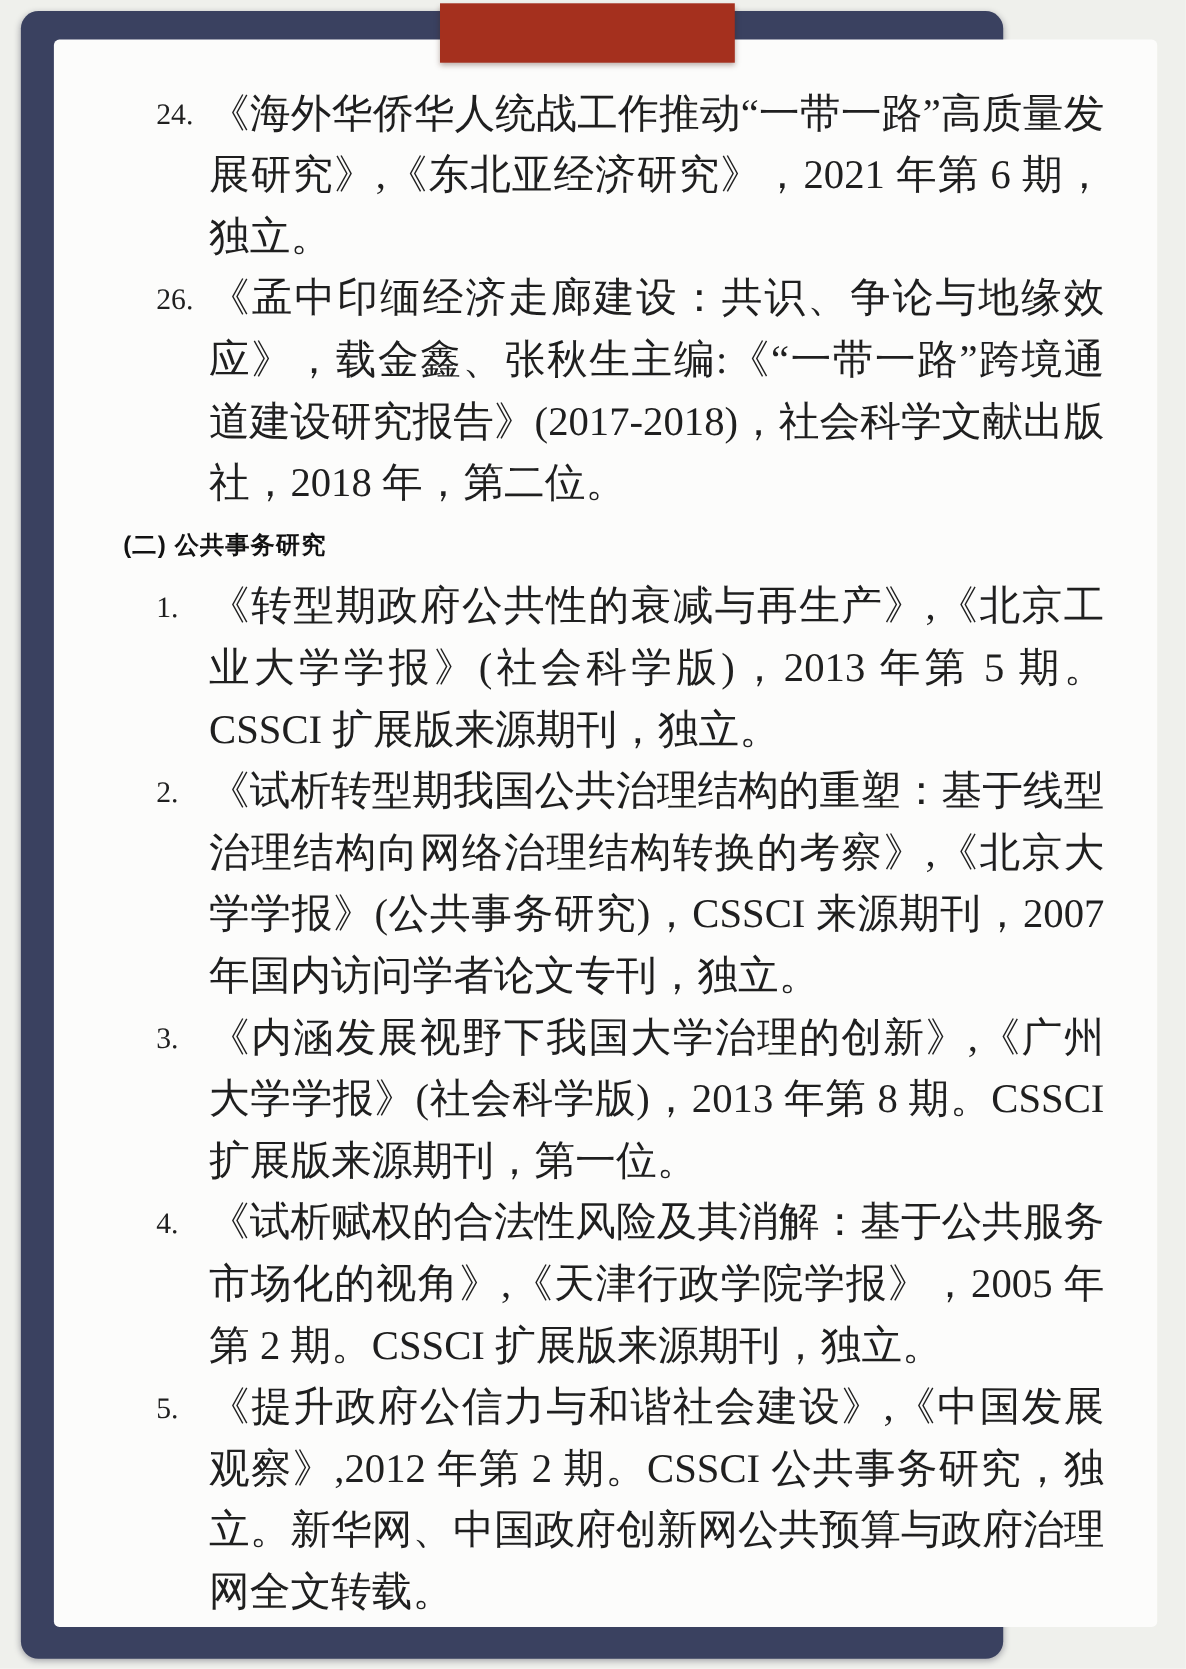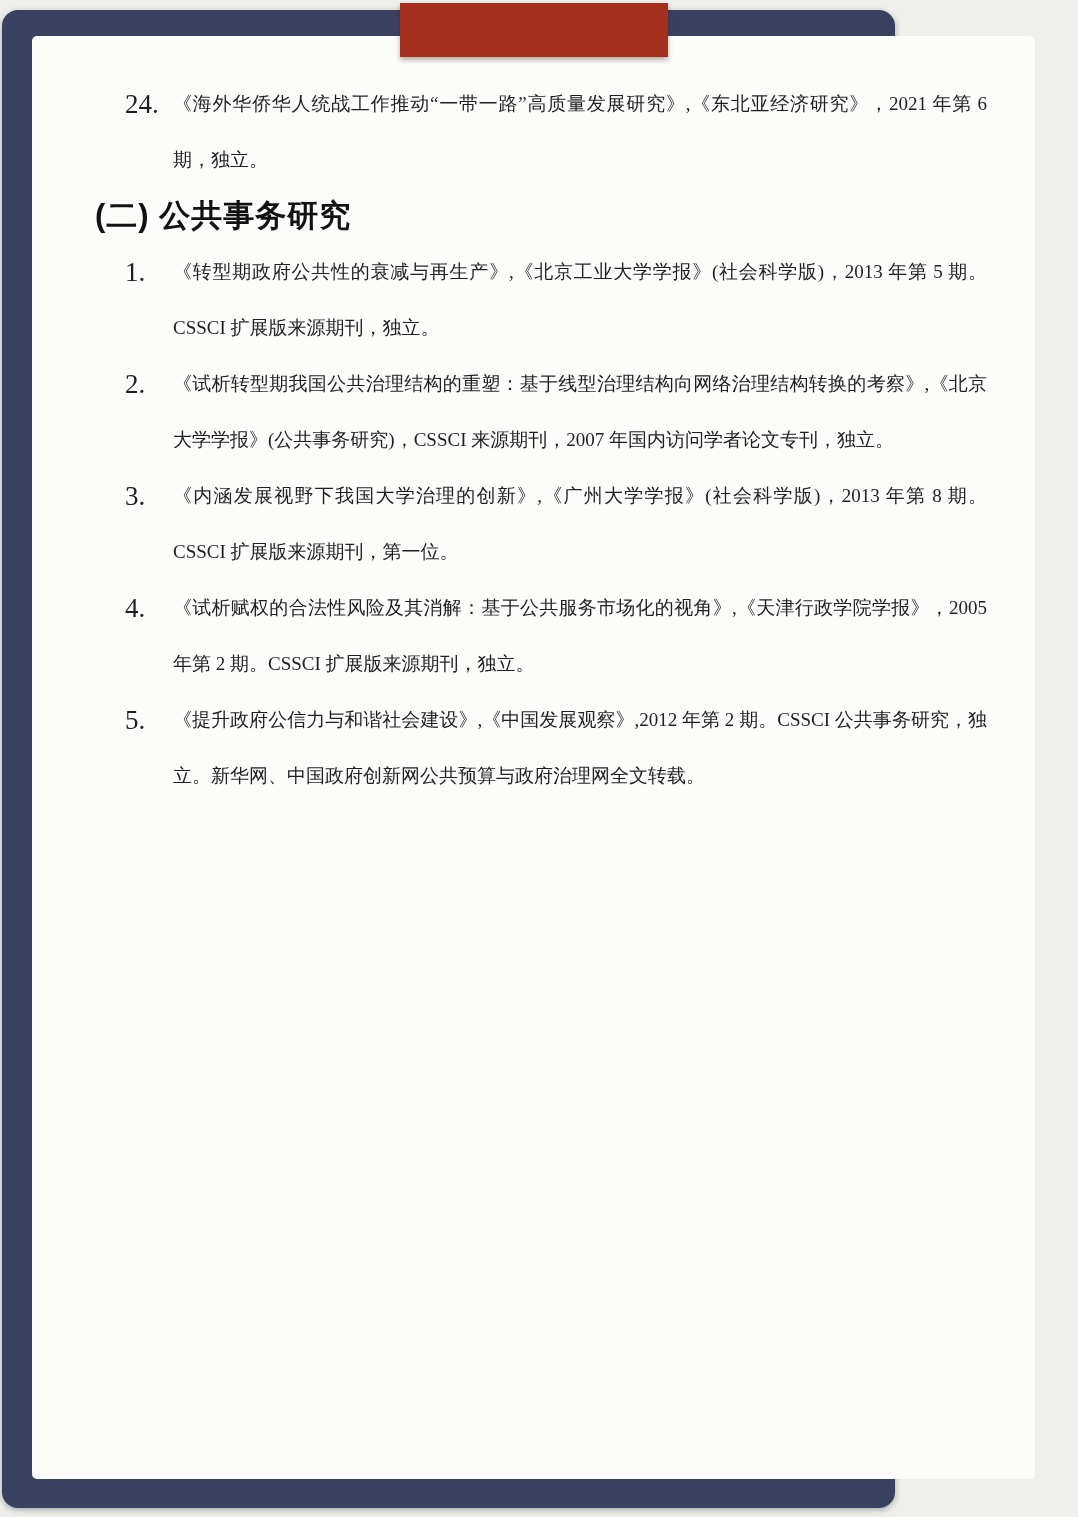--- a/index.html
+++ b/index.html
@@ -6,21 +6,21 @@
   html, body { margin: 0; padding: 0; }
   body {
     width: 1078px; height: 1517px;
     position: relative;
     overflow: hidden;
     background: var(--bg, #EFF0EC);
     font-family: "Liberation Serif", "DejaVu Serif", serif;
   }
   .frame {
     position: absolute;
-    left: 2px; top: 10px;
+    left: 19px; top: 10px;
     width: 893px; height: 1498px;
     background: var(--frame, #3A4160);
     border-radius: 16px;
     box-shadow: 0 2px 6px rgba(30,30,50,0.35);
     padding-left: 34px;
   }
   .paper {
     position: absolute;
     left: 30px; top: 26px;
     width: 1003px; height: 1443px;
@@ -36,31 +36,31 @@
   }
   .pub-item { display: flex; align-items: flex-start; }
   .num {
     flex: 0 0 48px;
     font-size: 27px;
     line-height: 56px;
     color: var(--ink, #1F1F1F);
   }
   .txt {
     flex: 1;
-    font-size: 19px;
+    font-size: 37px;
     line-height: 56px;
     color: var(--ink, #1F1F1F);
     text-align: justify;
     text-justify: inter-ideograph;
   }
   .txt .bold { font-weight: 400; }
   .section-header {
     margin: 4px 0 4px 0;
     font-family: "Liberation Sans", "DejaVu Sans", sans-serif;
-    font-size: 31px;
+    font-size: 22px;
     line-height: 48px;
     font-weight: 700;
     color: #121212;
     letter-spacing: 1px;
   }
   .tab {
     position: absolute;
     left: 400px; top: 3px;
     width: 268px; height: 54px;
     background: var(--tab, #A5301E);
@@ -74,20 +74,24 @@
   <div class="frame">
     <div class="paper">
       <div class="content">
         <ol class="pub-list" id="list1">
   <li class="pub-item">
     <span class="num">24.</span>
     <span class="txt"><span>《海外华侨华人统战工作推动“一带一路”高质量发展研究》,《东北亚经济研究》，2021 年第 6 期，独立。</span></span>
   </li>
 
 
+  <li class="pub-item">
+    <span class="num">26.</span>
+    <span class="txt"><span>《孟中印缅经济走廊建设：共识、争论与地缘效应》，载金鑫、张秋生主编:《“一带一路”跨境通道建设研究报告》(2017-2018)，社会科学文献出版社，2018 年，第二位。</span></span>
+  </li>
 
 
 </ol>
         <h2 class="section-header">(二) 公共事务研究</h2>
         <ol class="pub-list" id="list2">
   <li class="pub-item">
     <span class="num">1.</span>
     <span class="txt"><span>《转型期政府公共性的衰减与再生产》,《北京工业大学学报》(社会科学版)，2013 年第 5 期。</span><span class="bold">CSSCI 扩展版来源期刊</span><span>，独立。</span></span>
   </li>
 

